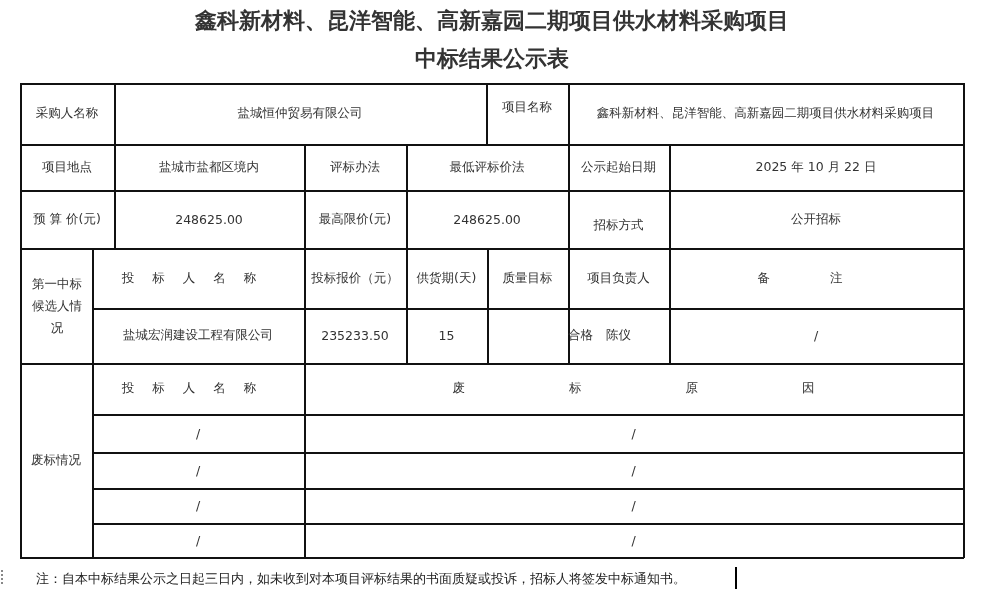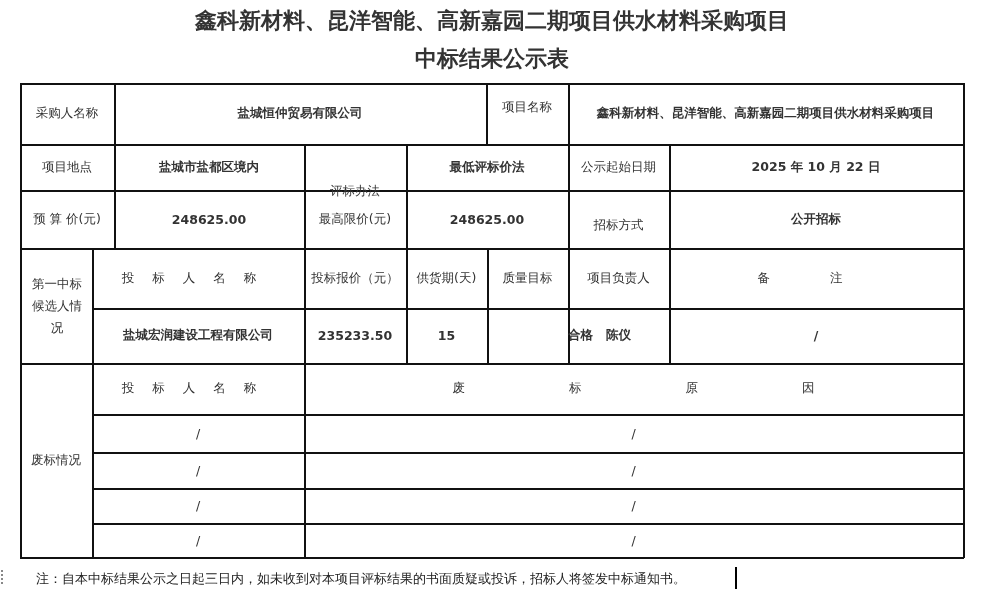--- a/index.html
+++ b/index.html
@@ -6,21 +6,21 @@
   body { width:984px; height:597px; position:relative; overflow:hidden;
          font-family:"DejaVu Serif","Liberation Serif",serif; color:#222; }
   .title { position:absolute; left:0; width:984px; text-align:center;
            font-family:"DejaVu Serif","Liberation Serif",serif; font-weight:bold;
            font-size:22px; color:#333; letter-spacing:0px; }
   .t1 { top:6px; }
   .t2 { top:44px; }
   .cell { position:absolute; box-sizing:border-box; display:flex; align-items:center;
           justify-content:center; text-align:center;
           font-family:"DejaVu Sans","Liberation Sans",sans-serif; font-size:12.5px; color:#333; }
-  .b { font-weight:bold; }
+  .b { font-weight:normal; }
   .hline, .vline { position:absolute; background:#111; }
   .hline { height:1.5px; }
   .vline { width:1.5px; }
   .note { position:absolute; left:36px; top:570px; font-family:"DejaVu Sans","Liberation Sans",sans-serif;
           font-size:13px; color:#222; }
   .caret { position:absolute; left:735px; top:567px; width:2px; height:22px; background:#000; }
   .handle { position:absolute; left:0px; top:570px; width:6px; height:16px; }
   .handle i { display:block; width:2px; height:2px; background:#888; margin:0 0 2px 1px; }
   .spaced-wide { letter-spacing:18px; }
   .spaced-xwide { letter-spacing:60px; }
@@ -56,21 +56,21 @@
   <div class="vline" style="left:92px;top:248px;height:310px;"></div>
   <div class="vline" style="left:487px;top:248px;height:115px;"></div>
 
   <div class="cell" style="left:20px;top:83px;width:94px;height:61px;">采购人名称</div>
   <div class="cell b" style="left:114px;top:83px;width:372px;height:61px;">盐城恒仲贸易有限公司</div>
   <div class="cell" style="left:486px;top:83px;width:82px;height:49px;">项目名称</div>
   <div class="cell b" style="left:568px;top:83px;width:395px;height:61px;">鑫科新材料、昆洋智能、高新嘉园二期项目供水材料采购项目</div>
 
   <div class="cell" style="left:20px;top:144px;width:94px;height:46px;">项目地点</div>
   <div class="cell b" style="left:114px;top:144px;width:190px;height:46px;">盐城市盐都区境内</div>
-  <div class="cell" style="left:304px;top:144px;width:102px;height:46px;margin-top:24px;">评标办法</div>
+  <div class="cell" style="left:304px;top:144px;width:102px;height:46px;">评标办法</div>
   <div class="cell b" style="left:406px;top:144px;width:162px;height:46px;">最低评标价法</div>
   <div class="cell" style="left:568px;top:144px;width:101px;height:46px;">公示起始日期</div>
   <div class="cell b" style="left:669px;top:144px;width:294px;height:46px;">2025 年 10 月 22 日</div>
 
   <div class="cell" style="left:20px;top:190px;width:94px;height:58px;">预 算 价(元)</div>
   <div class="cell b" style="left:114px;top:190px;width:190px;height:58px;">248625.00</div>
   <div class="cell" style="left:304px;top:190px;width:102px;height:58px;">最高限价(元)</div>
   <div class="cell b" style="left:406px;top:190px;width:162px;height:58px;">248625.00</div>
   <div class="cell" style="left:568px;top:196px;width:101px;height:58px;">招标方式</div>
   <div class="cell b" style="left:669px;top:190px;width:294px;height:58px;">公开招标</div>

